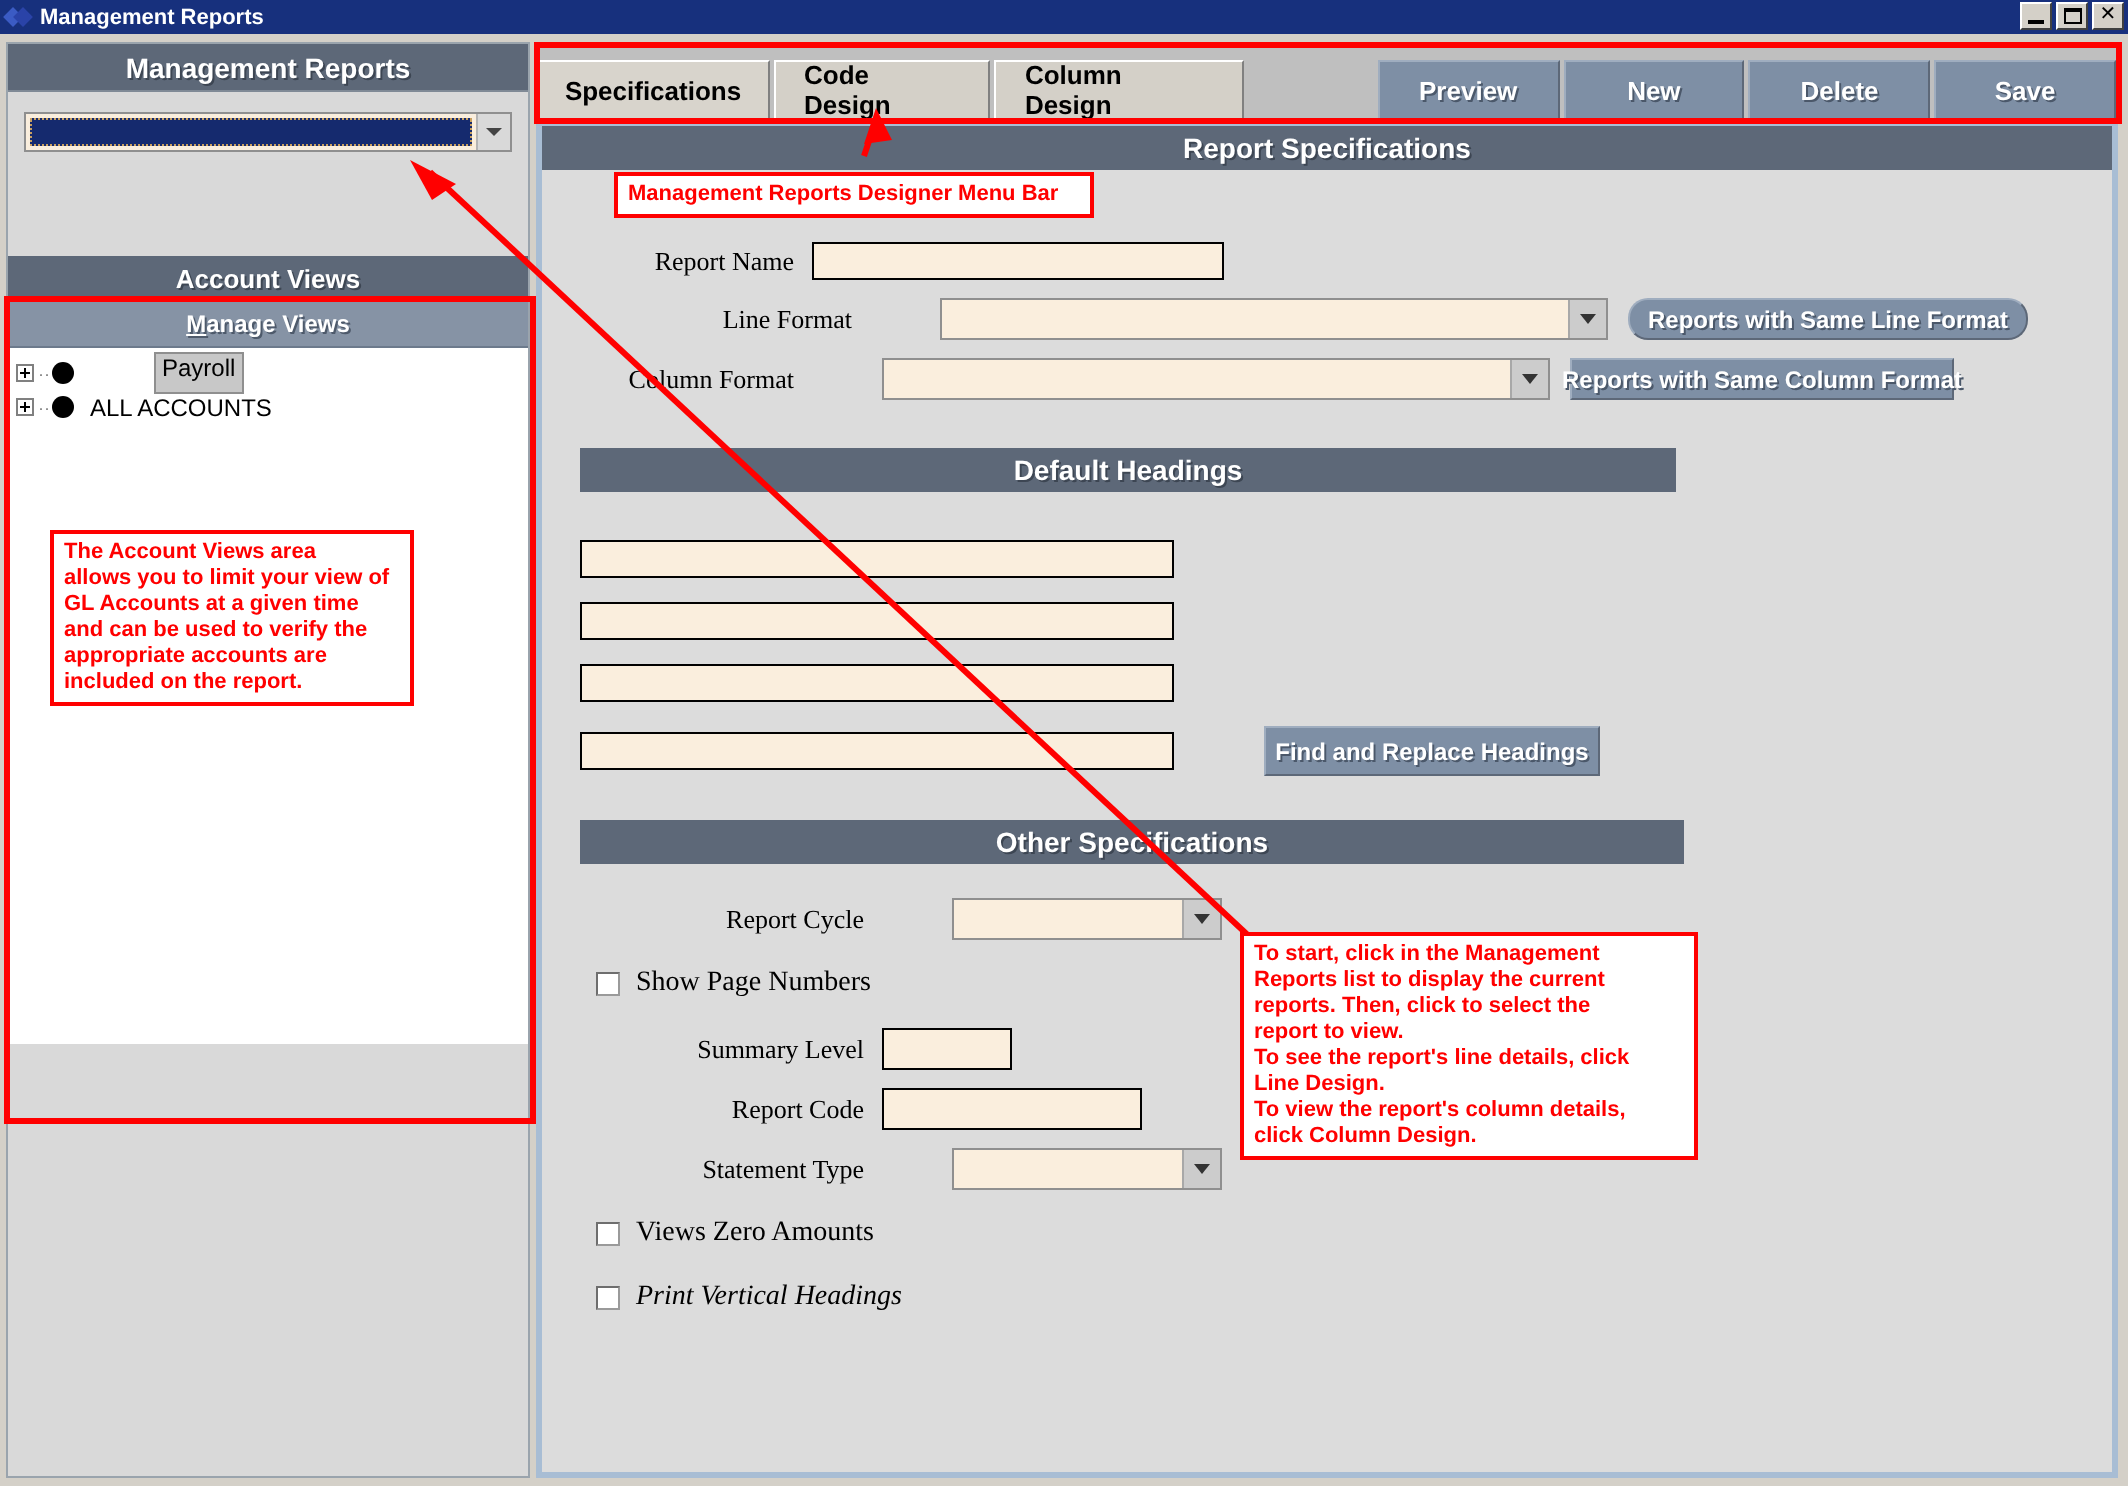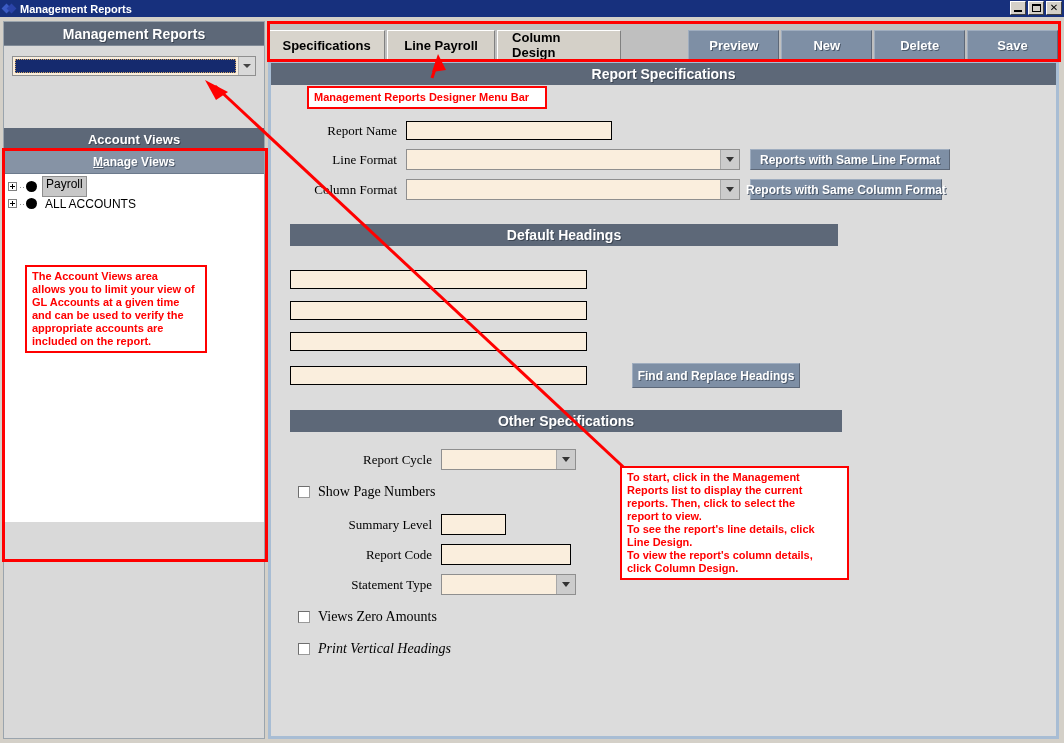--- a/index.html
+++ b/index.html
@@ -126,21 +126,21 @@
   .form-row { display: flex; align-items: center; margin-bottom: 9px; }
   .lbl {
     font-family: "Liberation Serif", serif; font-size: 13px; color: #000;
     text-align: right; padding-right: 9px;
   }
   .txt {
     background: #faeedd; border: 1px solid #000; height: 19px;
   }
   .sel {
     background: #faeedd; border: 1px solid #8f8f8f; height: 21px;
-    display: flex; align-items: stretch;
+    display: flex; align-items: stretch; margin-left: 35px;
   }
   .sel .sarrow {
     width: 19px; background: #cccccc; border-left: 1px solid #a8a8a8;
     display: flex; align-items: center; justify-content: center;
   }
   .sel .sarrow b {
     width:0;height:0;border-left:4px solid transparent;border-right:4px solid transparent;
     border-top:5px solid #333;
   }
   .btn-blue {
@@ -246,47 +246,47 @@
         <span class="exp"></span>
         <span class="dots">··</span>
         <span class="bullet"></span>
         <span class="tree-label">ALL ACCOUNTS</span>
       </div>
     </div>
   </div>
 
   <div class="tabbar">
     <div class="tab active">Specifications</div>
-    <div class="tab">Line Payroll</div>
+    <div class="tab">Code Design</div>
     <div class="tab">Column Design</div>
     <div class="tab-gap"></div>
     <div class="tbtn">Preview</div>
     <div class="tbtn">New</div>
     <div class="tbtn">Delete</div>
     <div class="tbtn">Save</div>
   </div>
 
   <div class="main-panel">
 
     <div class="sec-head" style="width:100%;">Report Specifications</div>
 
     <div style="padding-top:36px;">
       <div class="form-row">
         <div class="lbl" style="width:135px;">Report Name</div>
         <div class="txt" style="width:206px;"></div>
       </div>
       <div class="form-row">
-        <div class="lbl" style="width:135px;">Line Format</div>
+        <div class="lbl" style="width:135px;margin-left:29px;">Line Format</div>
         <div class="sel" style="width:334px;">
           <div style="flex:1"></div>
           <div class="sarrow">
               <b></b>
             </div>
         </div>
-        <div class="btn-blue" style="width:200px;margin-left:10px;">Reports with Same Line Format</div>
+        <div class="btn-blue" style="width:200px;margin-left:10px;border-radius:10px;">Reports with Same Line Format</div>
       </div>
       <div class="form-row">
         <div class="lbl" style="width:135px;">Column Format</div>
         <div class="sel" style="width:334px;">
           <div style="flex:1"></div>
           <div class="sarrow">
               <b></b>
             </div>
         </div>
         <div class="btn-blue" style="width:192px;margin-left:10px;">Reports with Same Column Format</div>

